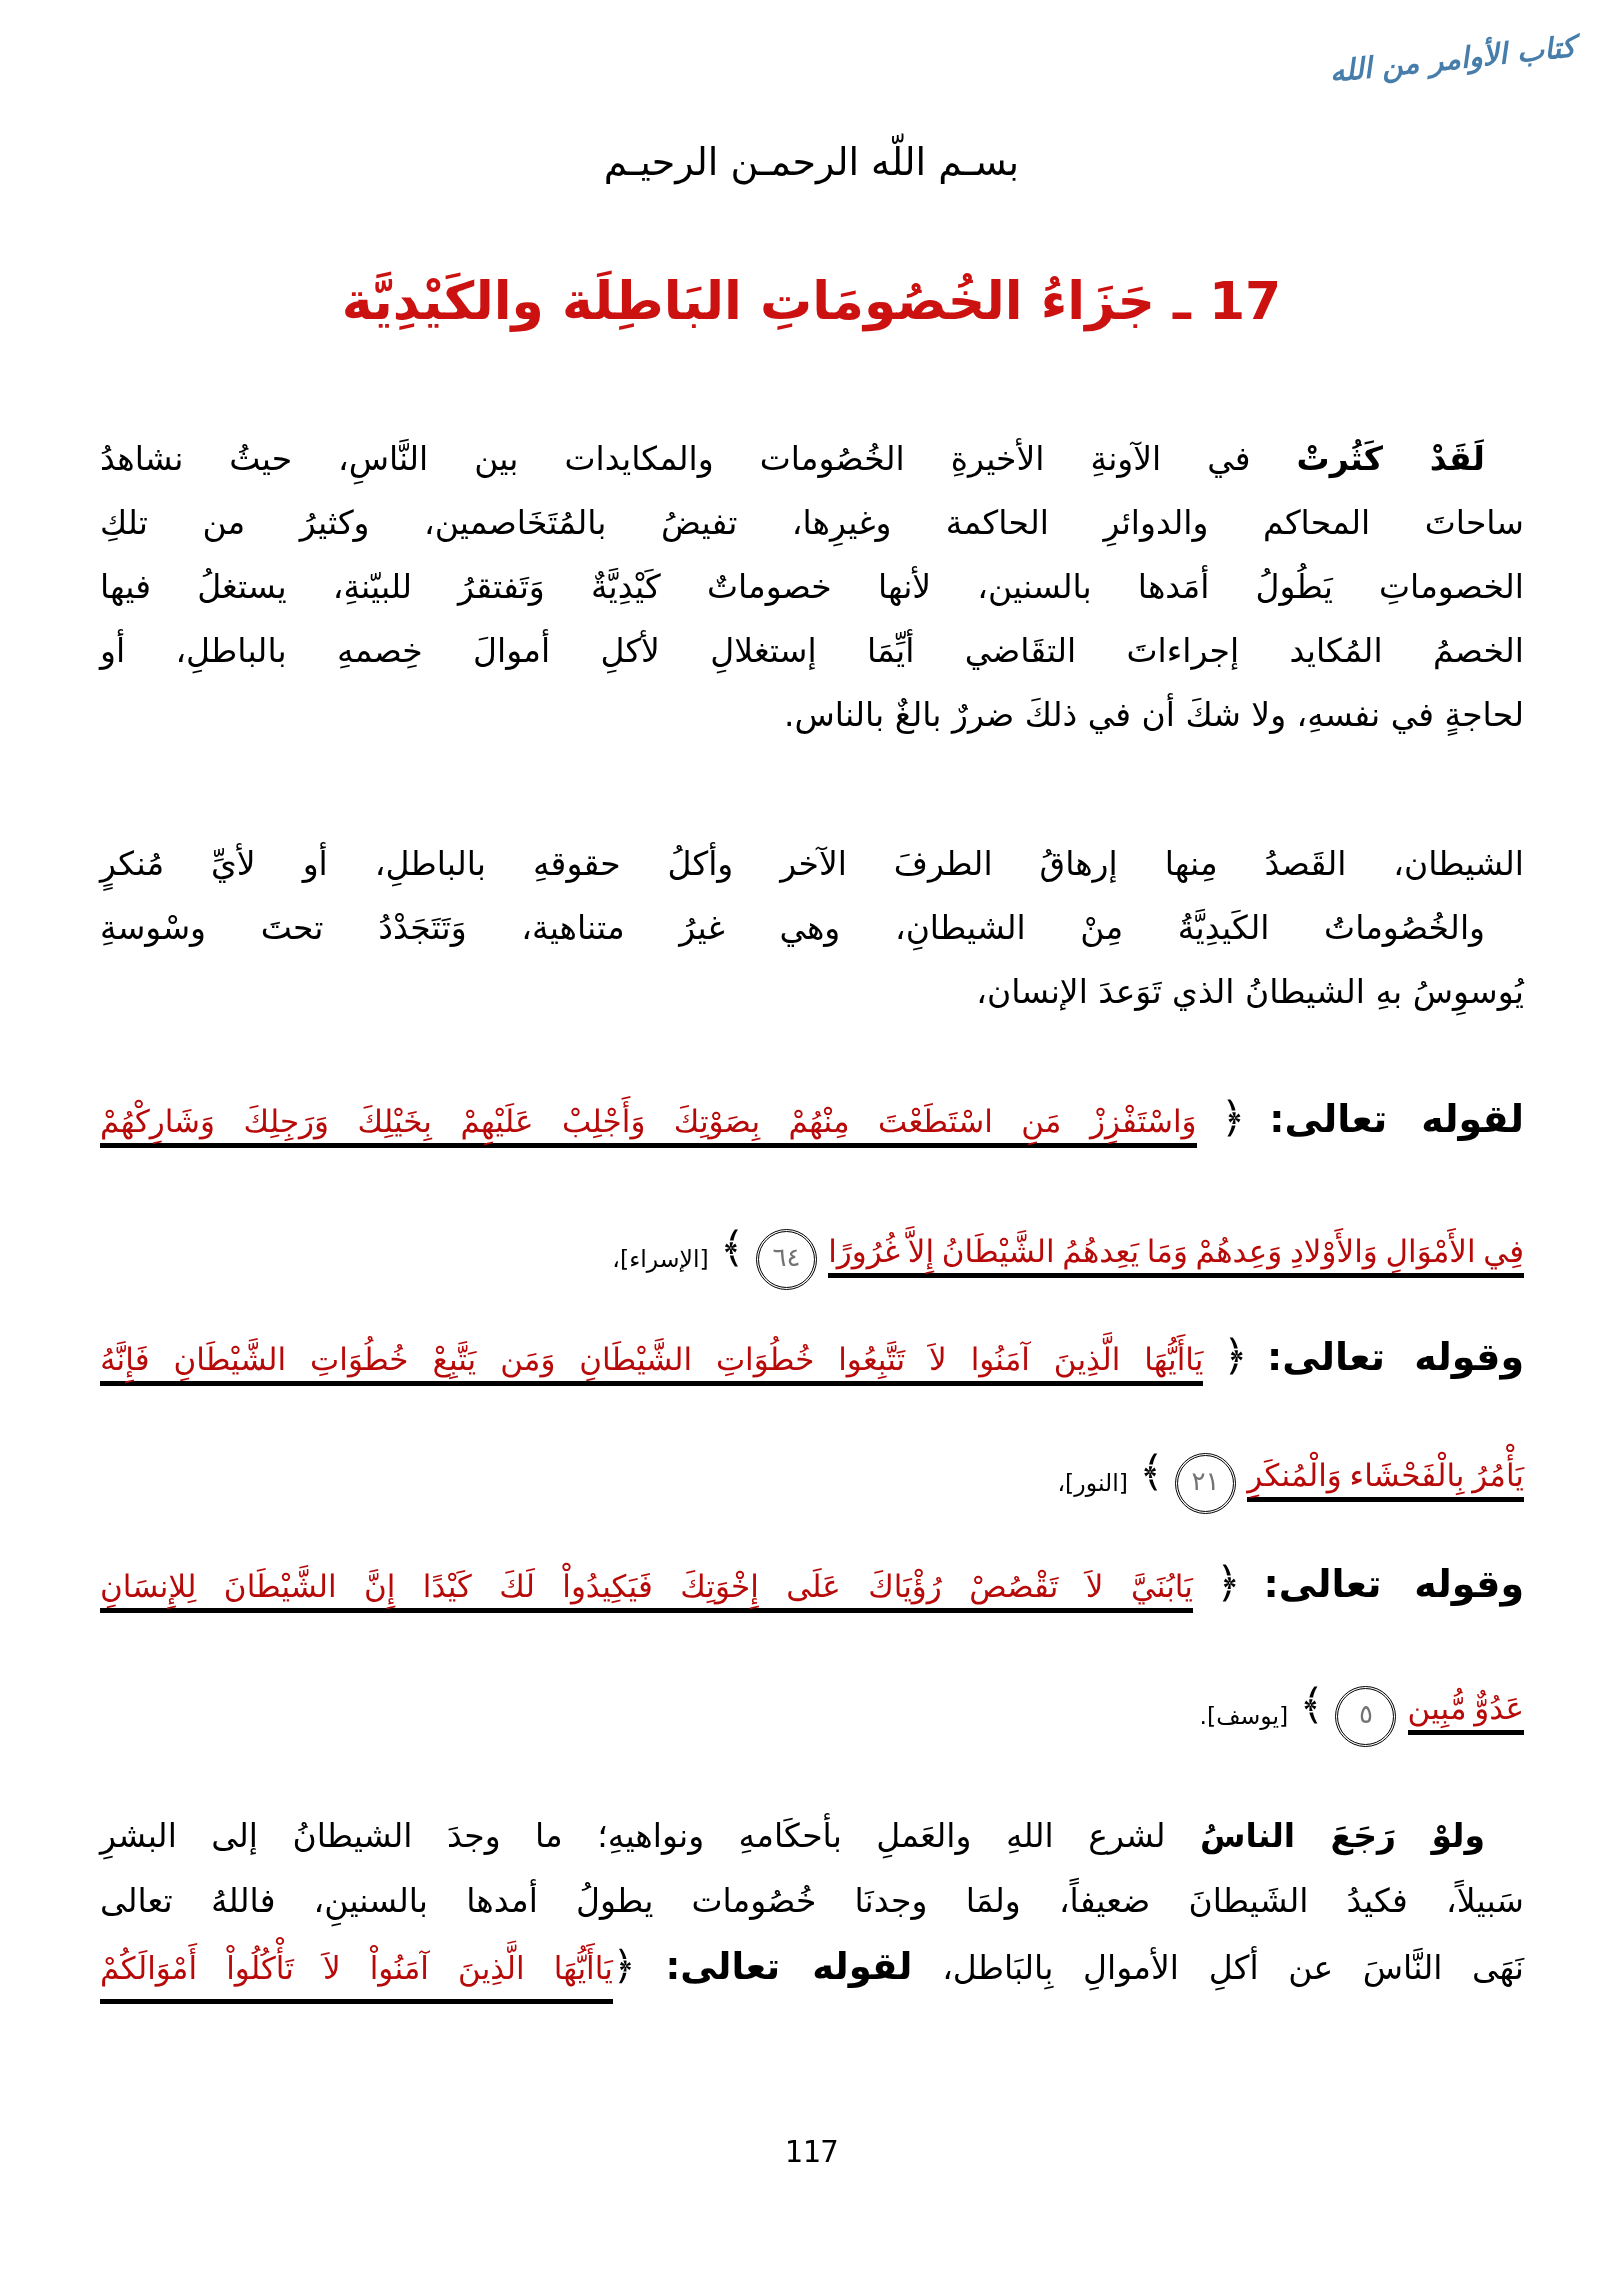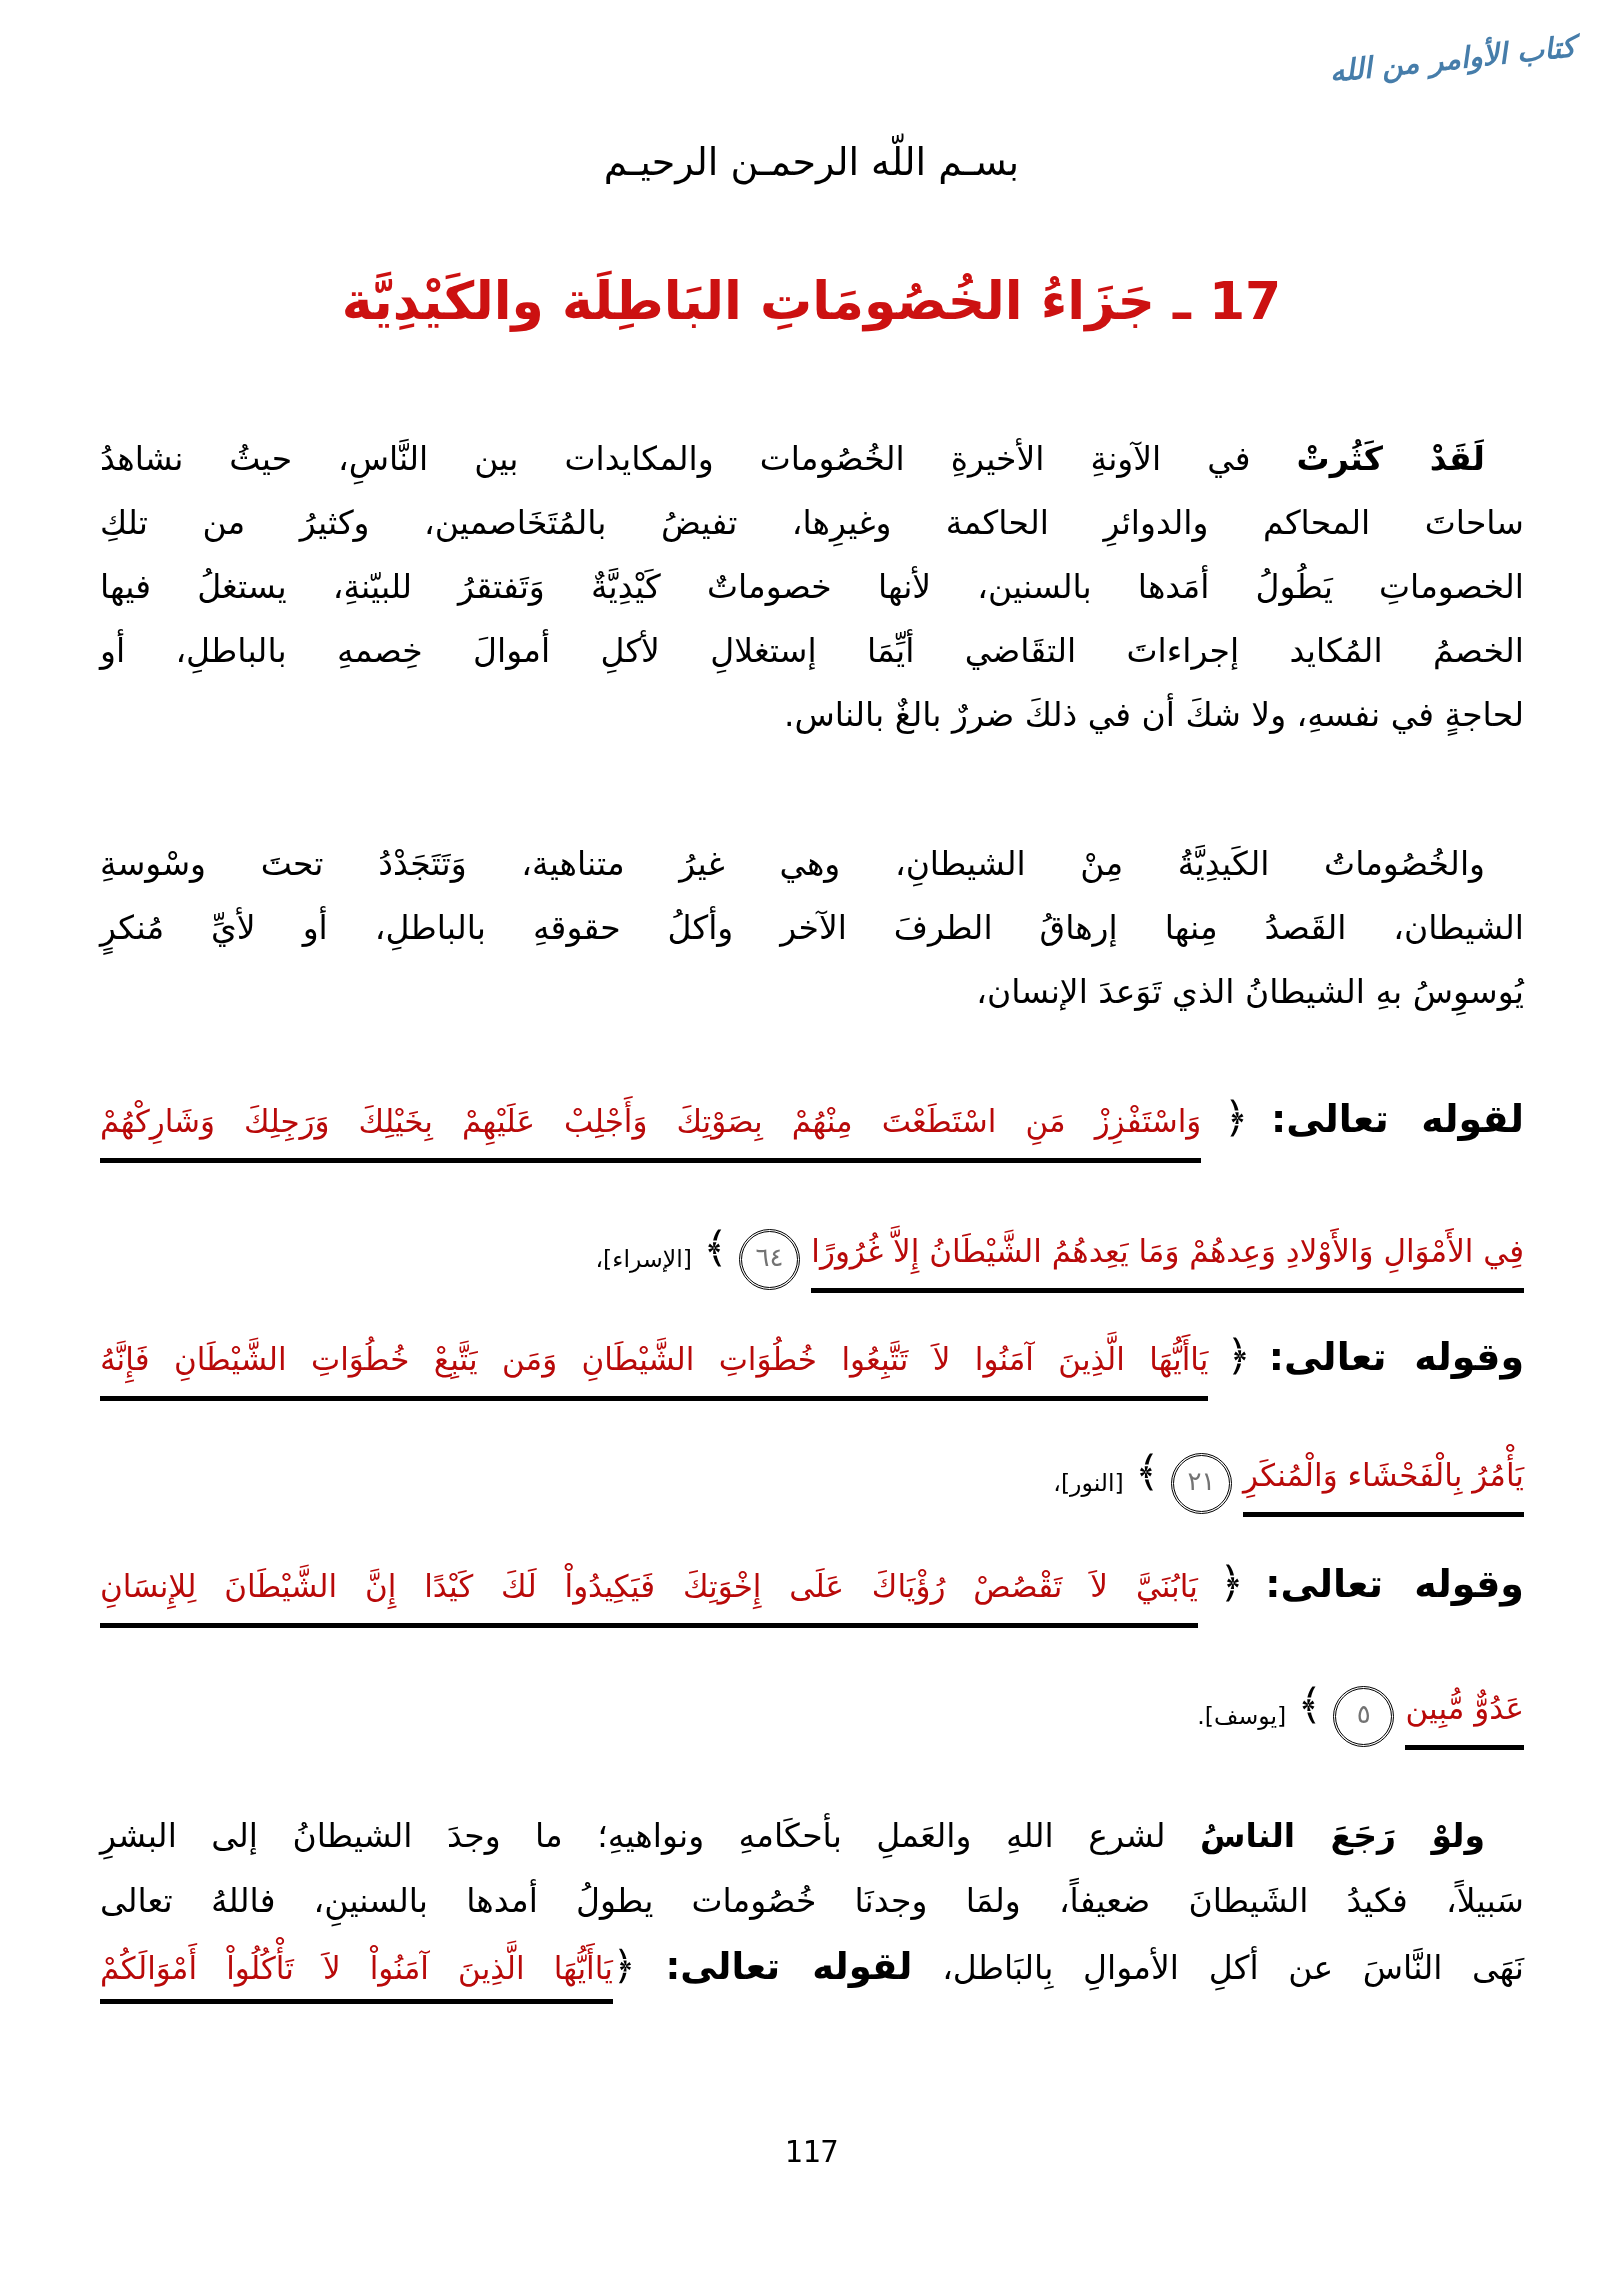--- a/index.html
+++ b/index.html
@@ -65,21 +65,21 @@
     white-space:nowrap;
   }
   .qrow2{
     line-height:72px;
     text-align:right;
     white-space:nowrap;
   }
   .q-intro{font-weight:bold;font-size:38px;color:var(--ink);}
   .q-open,.q-close{font-size:42px;color:var(--ink);}
   .q-red{color:var(--verse-red);font-size:31px;}
-  .q-underline{border-bottom:5.9px solid #000;padding-bottom:19px;}
+  .q-underline{border-bottom:5.9px solid #000;padding-bottom:4px;font-family:Liberation Serif, serif;}
   .medallion{
     display:inline-block;width:55px;height:55px;
     line-height:50px;text-align:center;
     border:3.3px double #000;border-radius:50%;
     font-size:26px;color:#737373;vertical-align:middle;
     margin:0 7.9px;background:#fff;
   }
   .q-source{font-size:23.6px;color:#000;margin:0 7.9px;vertical-align:middle;}
   #q1r1{top:1078px;}
   #q1r2{top:1212px;}
@@ -111,22 +111,22 @@
 
   <div class="block" id="p1">
     <div class="bline indent1"><span class="lead">لَقَدْ كَثُرتْ</span> <span>في الآونةِ الأخيرةِ الخُصُومات والمكايدات بين النَّاسِ، حيثُ نشاهدُ</span></div>
     <div class="bline">ساحاتَ المحاكم والدوائرِ الحاكمة وغيرِها، تفيضُ بالمُتَخَاصمين، وكثيرُ من تلكِ</div>
     <div class="bline">الخصوماتِ يَطُولُ أمَدها بالسنين، لأنها خصوماتٌ كَيْدِيَّةٌ وَتَفتقرُ للبيّنةِ، يستغلُ فيها</div>
     <div class="bline">الخصمُ المُكايد إجراءاتَ التقَاضي أيِّمَا إستغلالِ لأكلِ أموالَ خِصمهِ بالباطلِ، أو</div>
     <div class="bline endline">لحاجةٍ في نفسهِ، ولا شكَ أن في ذلكَ ضررٌ بالغٌ بالناس.</div>
   </div>
 
   <div class="block" id="p2">
+    <div class="bline">الشيطان، القَصدُ مِنها إرهاقُ الطرفَ الآخر وأكلُ حقوقهِ بالباطلِ، أو لأيِّ مُنكرٍ</div>
     <div class="bline indent1">والخُصُوماتُ الكَيدِيَّةُ مِنْ الشيطانِ، وهي غيرُ متناهية، وَتَتَجَدْدُ تحتَ وسْوسةِ</div>
-    <div class="bline">الشيطان، القَصدُ مِنها إرهاقُ الطرفَ الآخر وأكلُ حقوقهِ بالباطلِ، أو لأيِّ مُنكرٍ</div>
     <div class="bline endline">يُوسوِسُ بهِ الشيطانُ الذي تَوَعدَ الإنسان،</div>
   </div>
 
   <div class="qrow qrow1" id="q1r1">
     <span class="q-intro">لقوله تعالى:</span>
     <span class="q-open">﴿</span>
     <span class="q-red q-underline">وَاسْتَفْزِزْ مَنِ اسْتَطَعْتَ مِنْهُمْ بِصَوْتِكَ وَأَجْلِبْ عَلَيْهِمْ بِخَيْلِكَ وَرَجِلِكَ وَشَارِكْهُمْ</span>
   </div>
   <div class="qrow qrow2" id="q1r2">
     <span class="q-red q-underline">فِي الأَمْوَالِ وَالأَوْلادِ وَعِدهُمْ وَمَا يَعِدهُمُ الشَّيْطَانُ إِلاَّ غُرُورًا</span>

